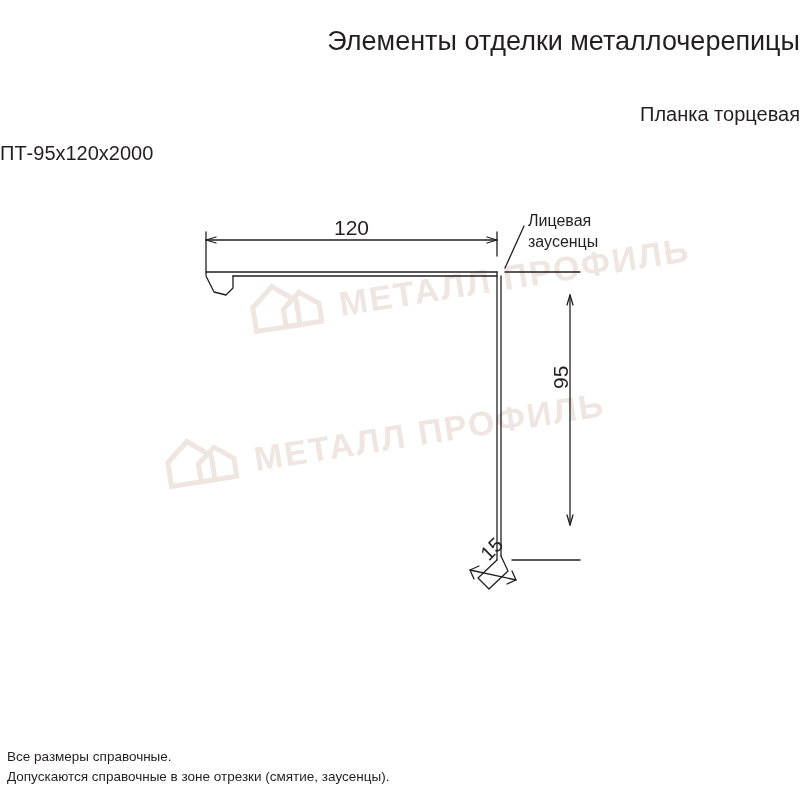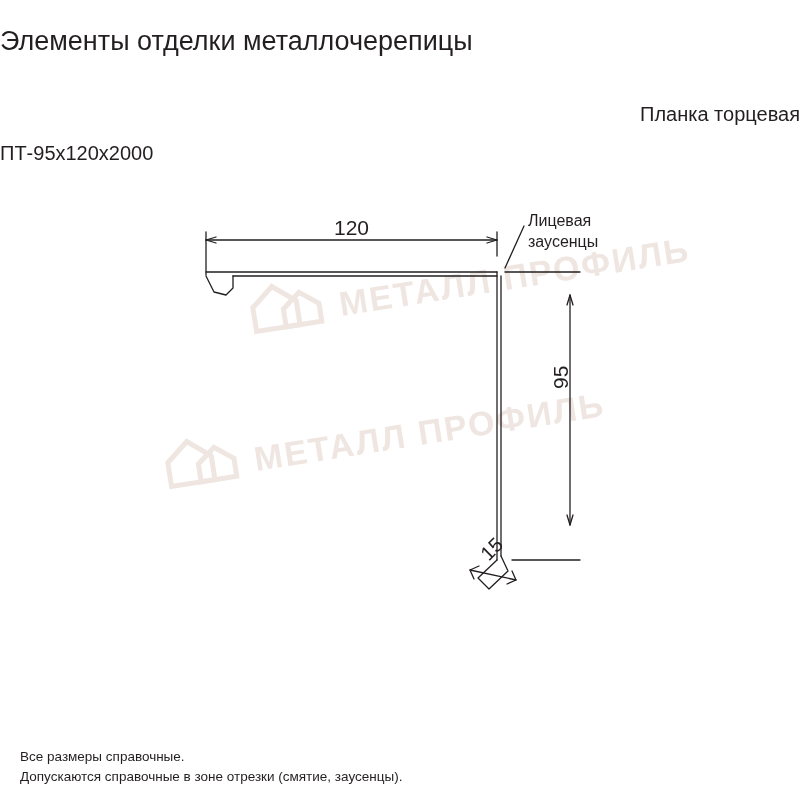--- a/index.html
+++ b/index.html
@@ -19,21 +19,21 @@
     position: absolute;
     inset: 0;
     width: 800px;
     height: 800px;
   }
   .title-main {
     position: absolute;
     top: 26px;
     left: 0;
     width: 800px;
-    text-align: left;
+    text-align: right;
     font-size: 27px;
     font-weight: 400;
     letter-spacing: 0px;
     color: #231f20;
   }
   .title-sub {
     position: absolute;
     top: 103px;
     left: 0;
     width: 800px;
@@ -60,21 +60,21 @@
   .watermark {
     position: absolute;
     left: 0;
     top: 0;
     width: 800px;
     height: 800px;
     pointer-events: none;
   }
   .footer {
     position: absolute;
-    left: 20px;
+    left: 7px;
     bottom: 13px;
     font-size: 13.5px;
     line-height: 20px;
     color: #231f20;
     margin-top: 47px;
   }
   .footer div { white-space: nowrap; }
   .dim-label {
     position: absolute;
     font-size: 21px;

